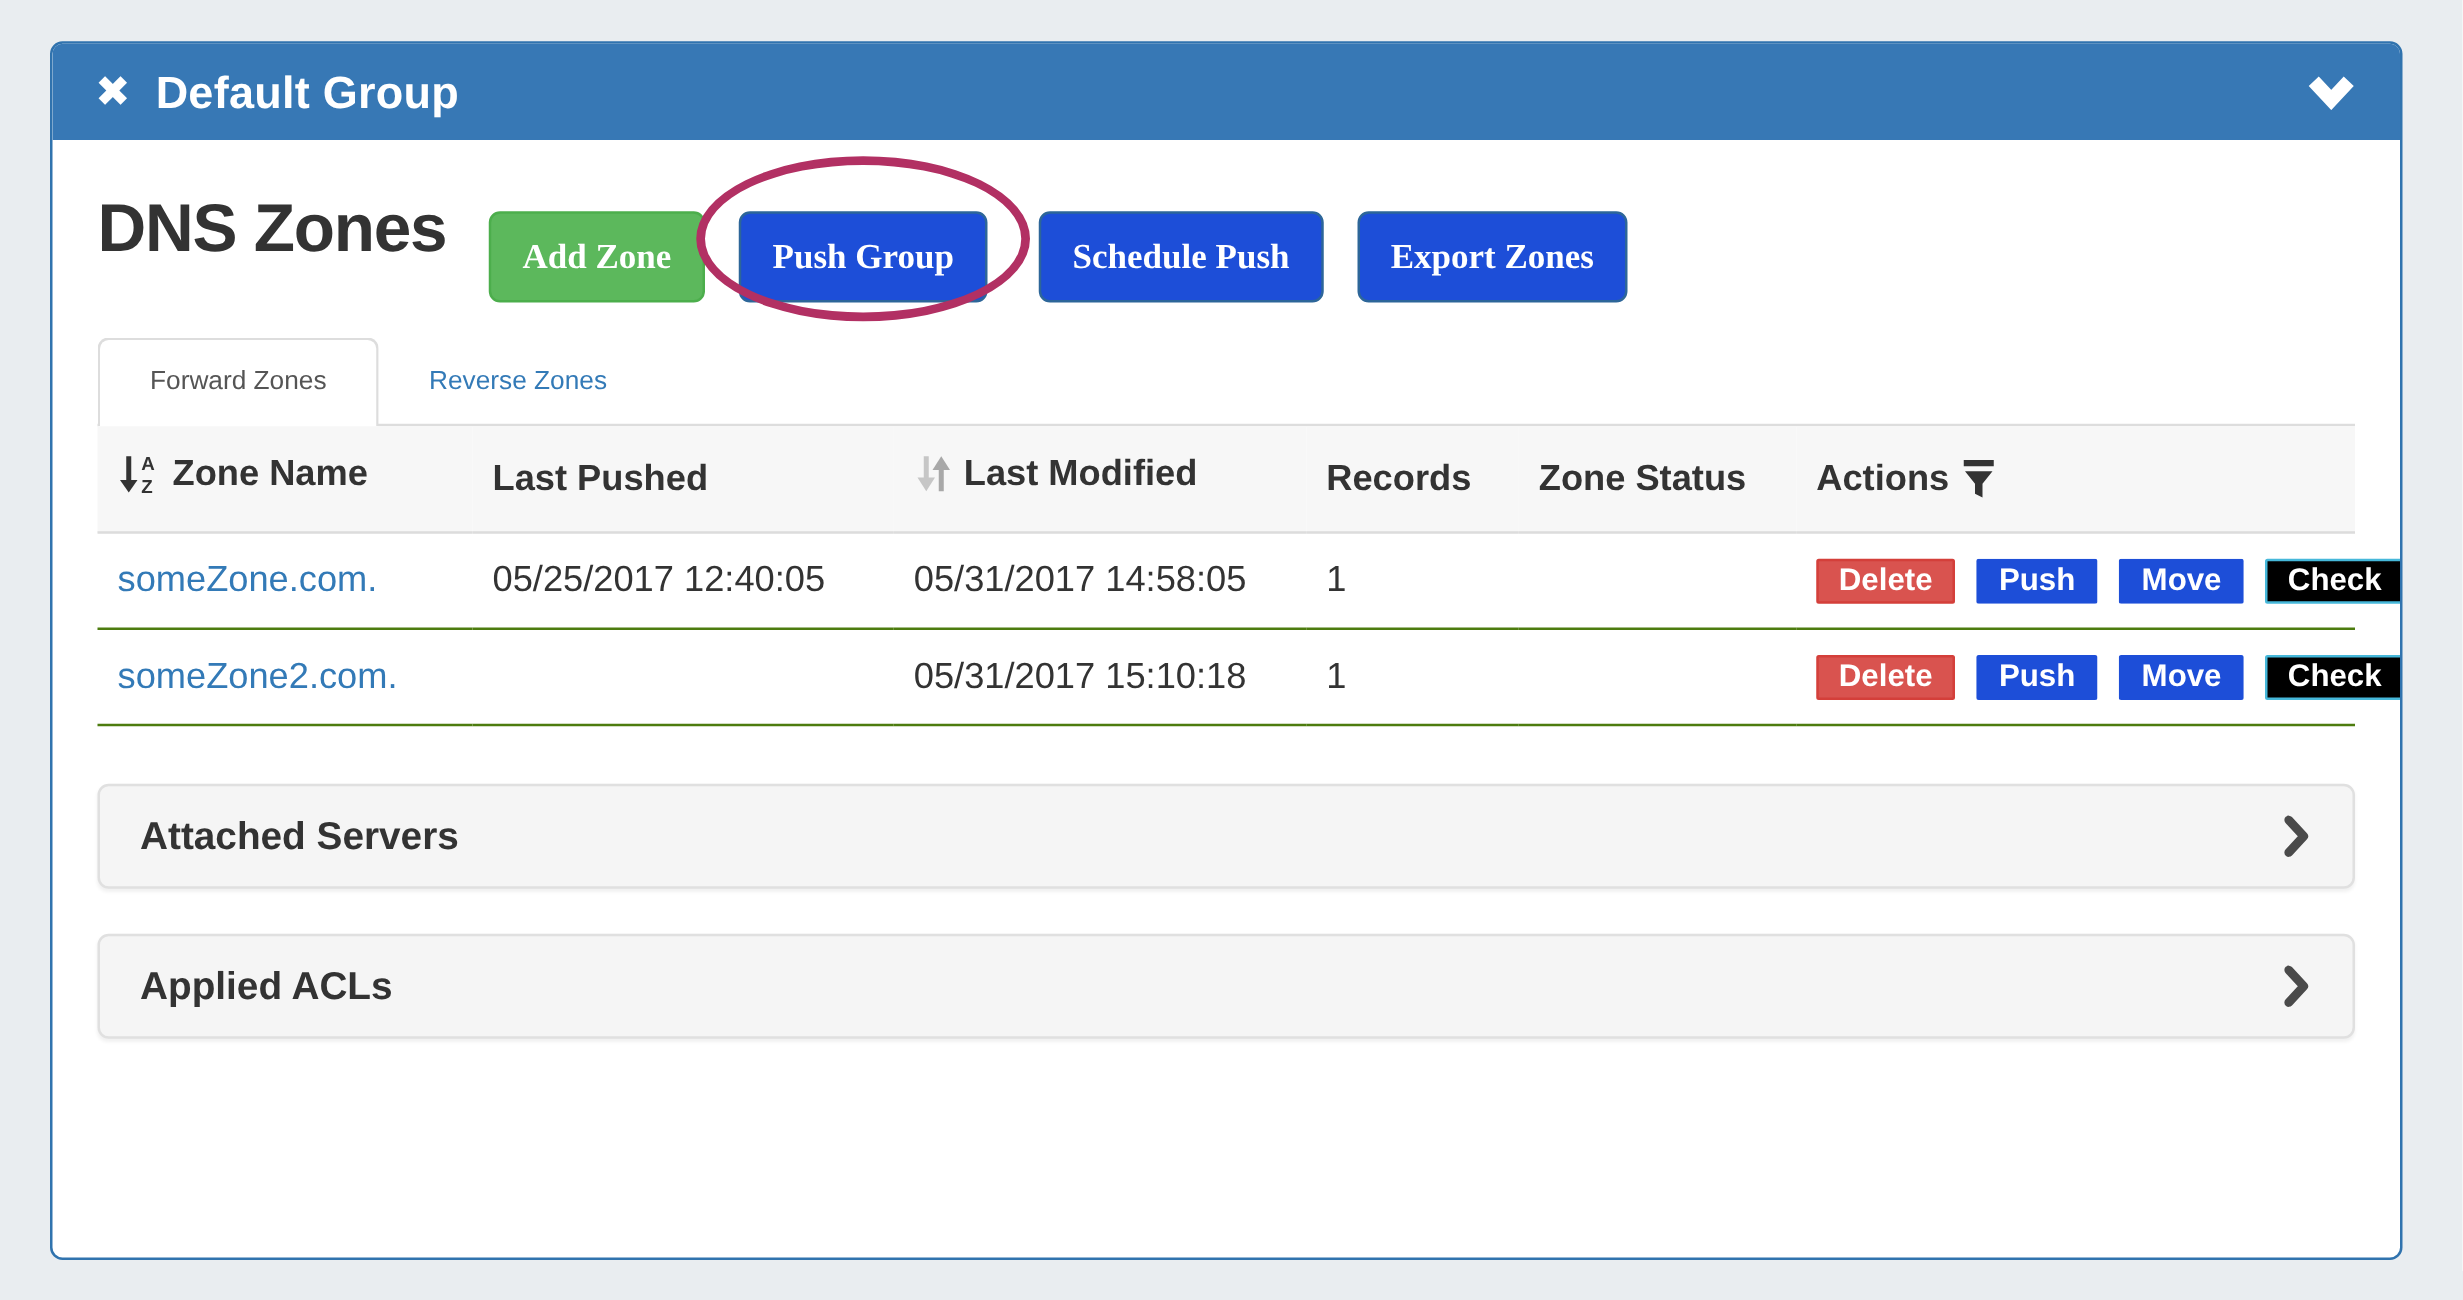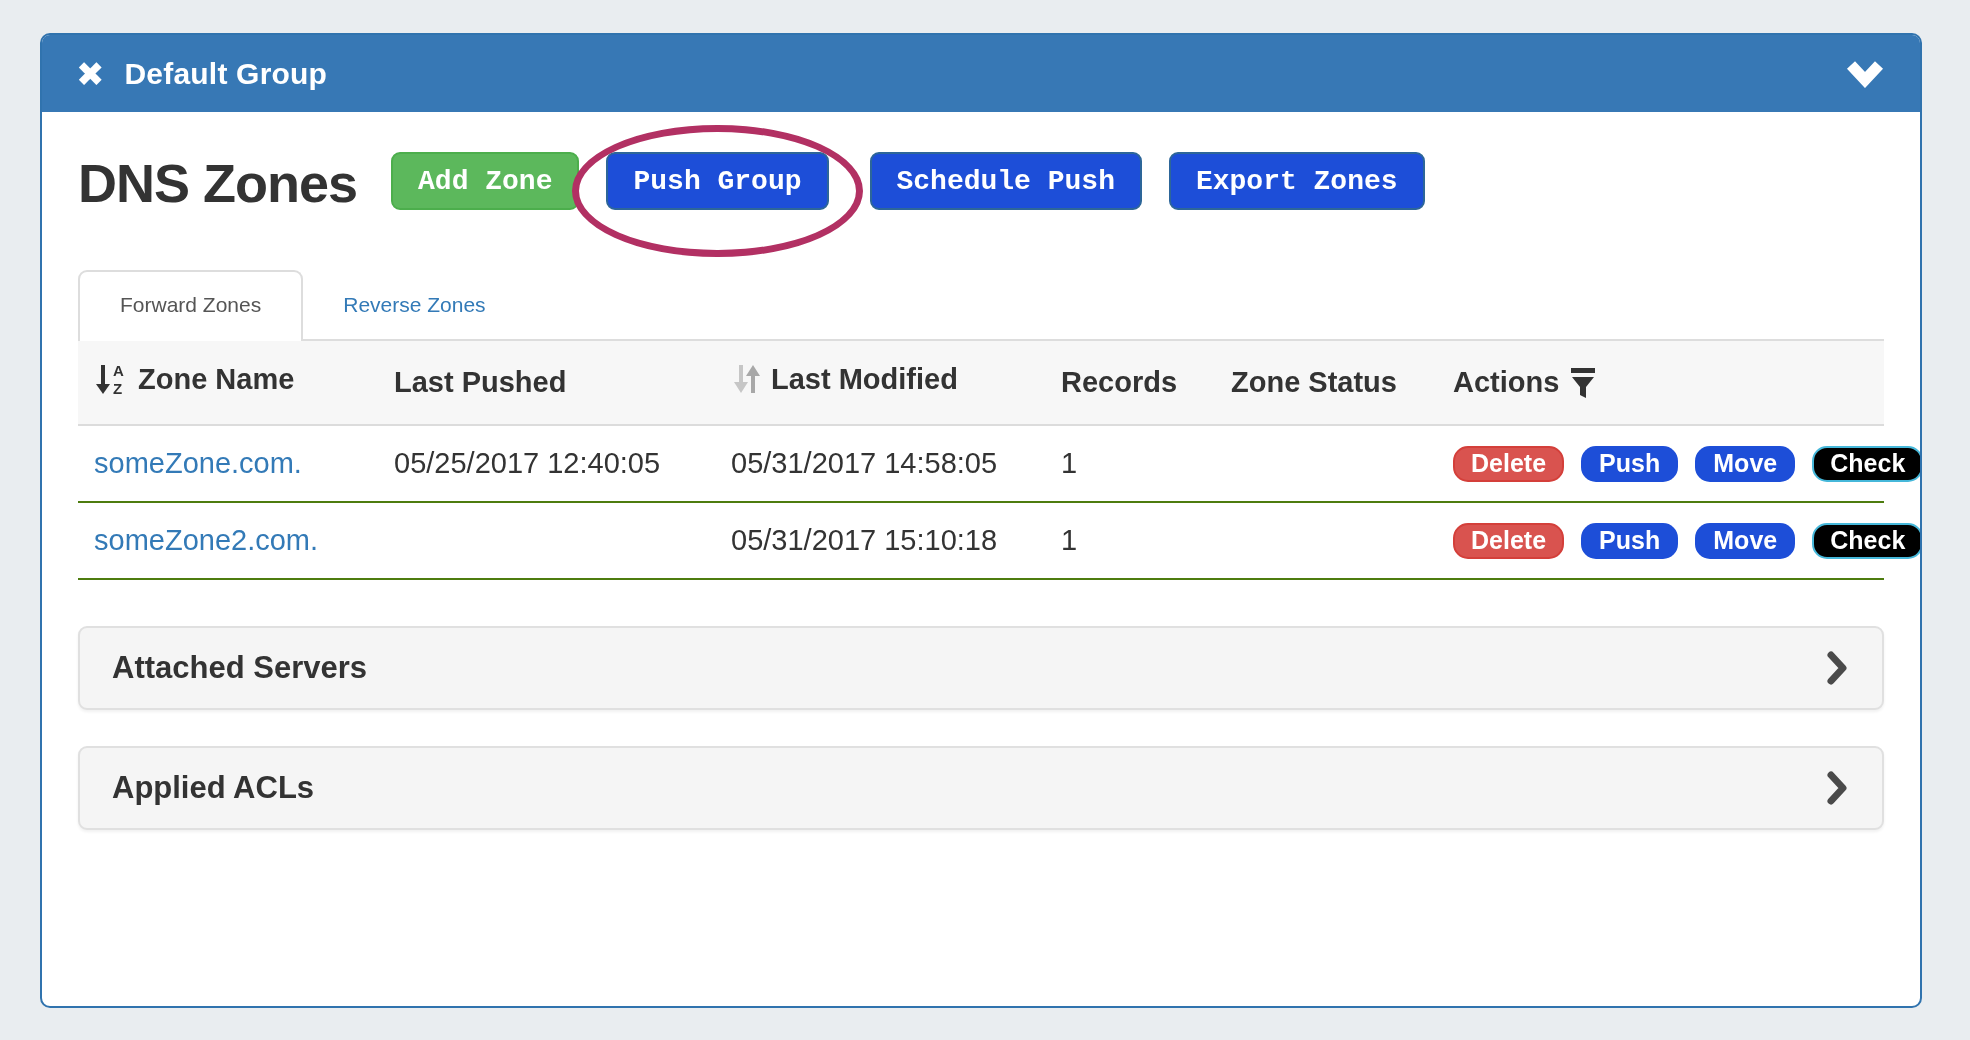--- a/index.html
+++ b/index.html
@@ -28,21 +28,21 @@
     color: #fff;
   }
   .close-icon {
     font-size: 34px;
     font-weight: bold;
     line-height: 1;
     cursor: pointer;
     margin-right: 20px;
   }
   .panel-title {
-    font-size: 30px;
+    font-size: 36px;
     font-weight: bold;
     letter-spacing: 0.2px;
   }
   .header-collapse {
     margin-left: auto;
     cursor: pointer;
     display: flex;
     align-items: center;
   }
   .panel-body { padding: 0 36px; }
@@ -59,27 +59,28 @@
     letter-spacing: -1px;
     margin-right: 34px;
   }
   .btn {
     display: inline-flex;
     align-items: center;
     justify-content: center;
     font-size: 28px;
     font-weight: bold;
     color: #fff;
-    height: 58px;
+    height: 73px;
     padding: 0 25px;
     border-radius: 9px;
     border: 2px solid transparent;
     cursor: pointer;
-    font-family: Liberation Mono, monospace;
+    font-family: Liberation Serif, serif;
     white-space: nowrap;
+    margin-top: 17px;
   }
   .btn + .btn-wrap, .btn-wrap + .btn, .btn + .btn { margin-left: 27px; }
   .btn-wrap { position: relative; display: inline-flex; margin-left: 40px; margin-right: 14px; }
   .btn-success { background: #5cb85c; border-color: #4cae4c; }
   .btn-primary { background: #1d4ed8; border-color: #2d6699; }
   .annotation-ellipse {
     position: absolute;
     left: -34px; top: -27px; right: -34px; bottom: -25px;
     border: 7px solid #b23063;
     border-radius: 50%;
@@ -137,21 +138,21 @@
 
   .btn-xs {
     display: inline-flex;
     align-items: center;
     justify-content: center;
     font-size: 25px;
     font-weight: bold;
     color: #fff;
     height: 36px;
     padding: 0 16px;
-    border-radius: 15px;
+    border-radius: 2px;
     border: 2px solid transparent;
     cursor: pointer;
     font-family: inherit;
     margin-right: 9px;
   }
   .btn-danger { background: #d9534f; border-color: #d43f3a; }
   .btn-info   { background: #000000; border-color: #46b8da; }
 
   .accordion {
     height: 84px;

